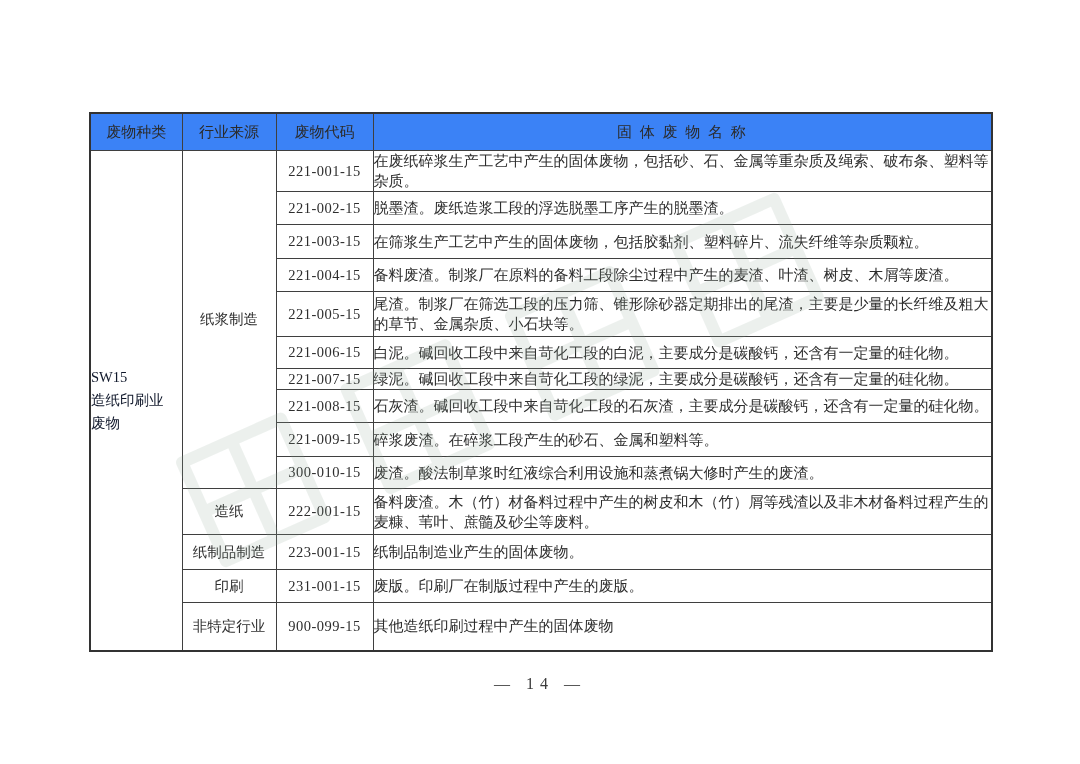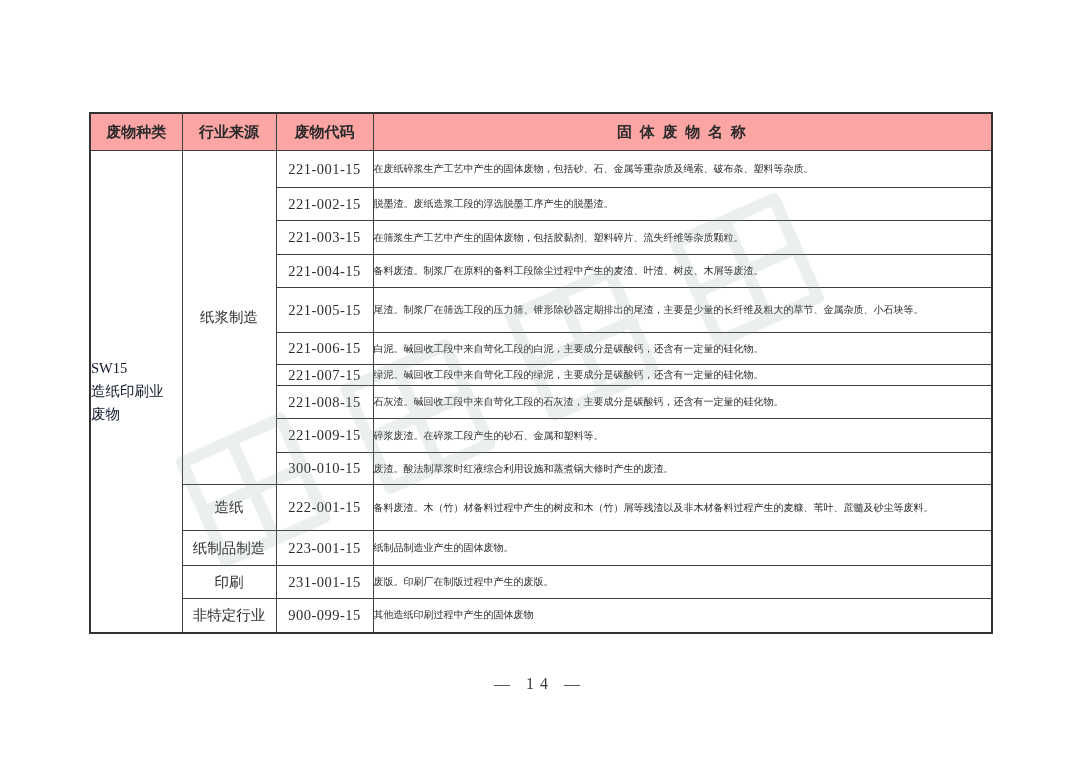--- a/index.html
+++ b/index.html
@@ -32,25 +32,25 @@
     border: 1.5px solid #3f3f3f;
     padding: 0;
     overflow: hidden;
   }
   table.waste-table {
     border: 2px solid #333333;
   }
   thead th {
     height: 36px;
     font-size: 15px;
-    font-weight: bold;
+    font-weight: normal;
     text-align: center;
     vertical-align: middle;
     color: #2b2b2b;
-    background: #fca5a5;
+    background: #3b82f6;
   }
   th.name-header { letter-spacing: 2px; }
   td.category-cell {
     text-align: left;
     vertical-align: middle;
     font-size: 14.5px;
     line-height: 23px;
     color: #0f172a;
   }
   td.industry-cell {
@@ -63,21 +63,21 @@
     text-align: center;
     vertical-align: middle;
     font-size: 14.5px;
     letter-spacing: 0.5px;
     color: #2d2d2d;
     white-space: nowrap;
   }
   td.name-cell {
     text-align: left;
     vertical-align: middle;
-    font-size: 10px;
+    font-size: 15px;
     line-height: 20px;
     padding: 2px 4px 2px 6px;
     color: #2d2d2d;
   }
   .page-number {
     position: absolute;
     left: 0;
     top: 664px;
     width: 1080px;
     text-align: center;
@@ -191,21 +191,21 @@
           <tr style="height: 35px; border-radius: 15px;">
             <td class="industry-cell" rowspan="1">纸制品制造</td>
             <td class="code-cell">223-001-15</td>
             <td class="name-cell">纸制品制造业产生的固体废物。</td>
           </tr>
           <tr style="height: 33px;">
             <td class="industry-cell" rowspan="1">印刷</td>
             <td class="code-cell">231-001-15</td>
             <td class="name-cell">废版。印刷厂在制版过程中产生的废版。</td>
           </tr>
-          <tr style="height: 34px;">
+          <tr style="height: 48px;">
             <td class="industry-cell" rowspan="1">非特定行业</td>
             <td class="code-cell">900-099-15</td>
             <td class="name-cell">其他造纸印刷过程中产生的固体废物</td>
           </tr>
         </tbody>
     </table>
   </div>
 
   <div class="watermark">
     <span class="wm-glyph"></span>

